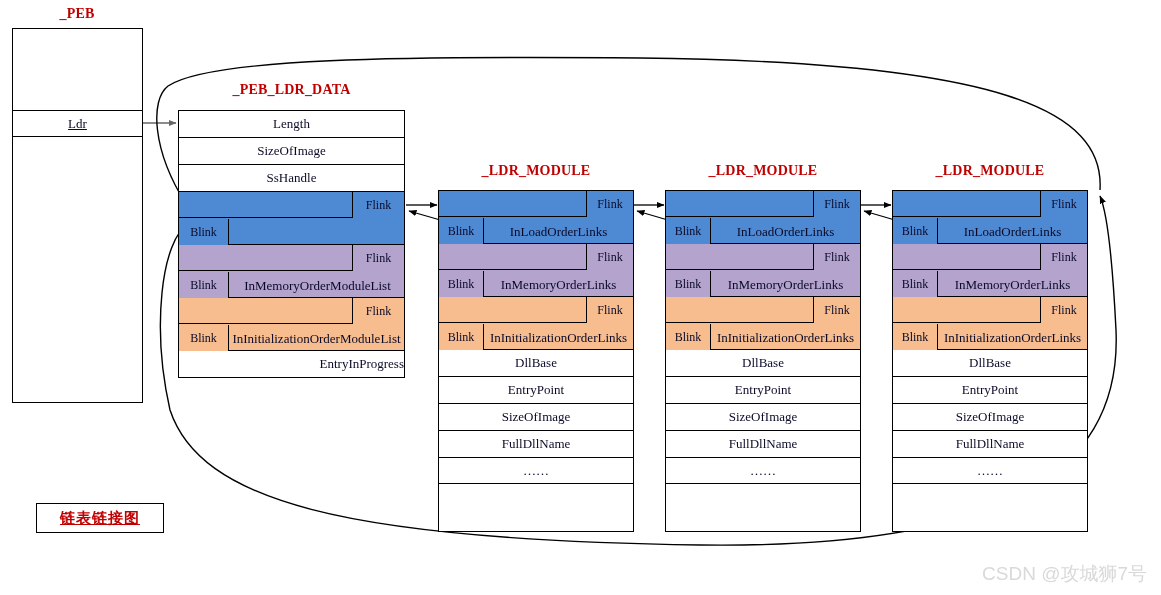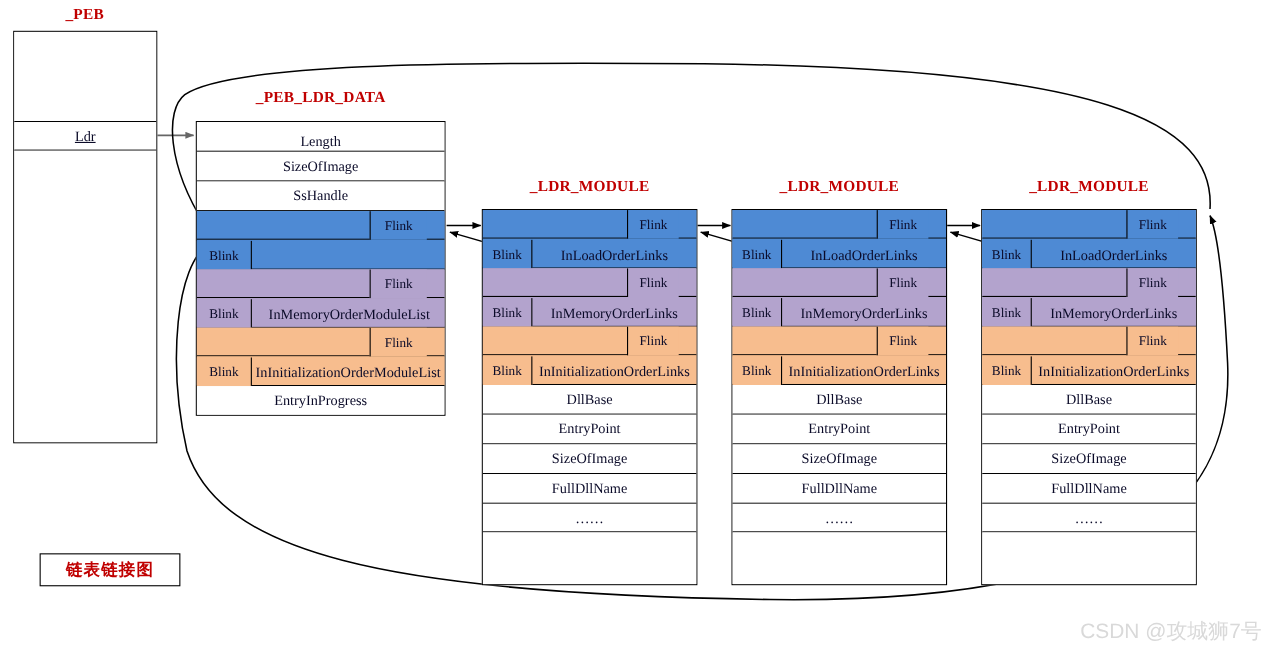--- a/index.html
+++ b/index.html
@@ -38,39 +38,39 @@
   .row {
     position: relative;
     border-bottom: 1px solid #000;
     font-size: 13px;
     color: #0a0a28;
     display: flex;
     align-items: center;
     justify-content: center;
     background: #fff;
   }
-  .row:last-child { border-bottom: none; }
+  .row:last-child { border-bottom: none; justify-content: flex-end; }
   .row.blank { }
 
   
   .linkblock {
     position: relative;
     border-bottom: 1px solid #000;
   }
   .linkblock .half {
     position: absolute;
     left: 0; right: 0;
     height: 50%;
   }
   .linkblock .top  { top: 0; border-bottom: 1px solid #000; }
   .linkblock .bot  { bottom: 0; }
   .flink-cell {
     position: absolute;
     top: 0;
-    right: 16px;
+    right: 0;
     height: 100%;
     border-left: 1px solid #000;
     display: flex;
     align-items: center;
     justify-content: center;
     font-size: 12px;
     color: #0a0a28;
   }
   .blink-cell {
     position: absolute;
@@ -105,20 +105,21 @@
     border: 1px solid #000;
     background: #fff;
     display: flex;
     align-items: center;
     justify-content: center;
     color: #c00000;
     font-weight: bold;
     font-size: 15px;
     font-family: "Liberation Sans", sans-serif;
     letter-spacing: 1px;
+    text-decoration: underline;
   }
 
   
   .watermark {
     position: absolute;
     right: 14px;
     bottom: 8px;
     color: #d9d9d9;
     font-size: 19px;
     font-family: "Liberation Sans", sans-serif;
@@ -177,21 +178,21 @@
       </div>
     <div class="row blank" style="height:265px;">
         <span></span>
       </div>
   </div>
 
   <div class="struct-title" style="left:178px; top:82px; width:227px;">_PEB_LDR_DATA</div>
 
   <div class="box" style="left:178px; top:110px; width:227px; height:268px;">
 
-    <div class="row" style="height:27px;align-items:flex-end;">
+    <div class="row" style="height:27px;">
       <span>Length</span>
     </div>
     <div class="row" style="height:27px;">
       <span>SizeOfImage</span>
     </div>
     <div class="row" style="height:27px;">
       <span>SsHandle</span>
     </div>
 
     <div class="linkblock c-blue" style="height:53px;">

